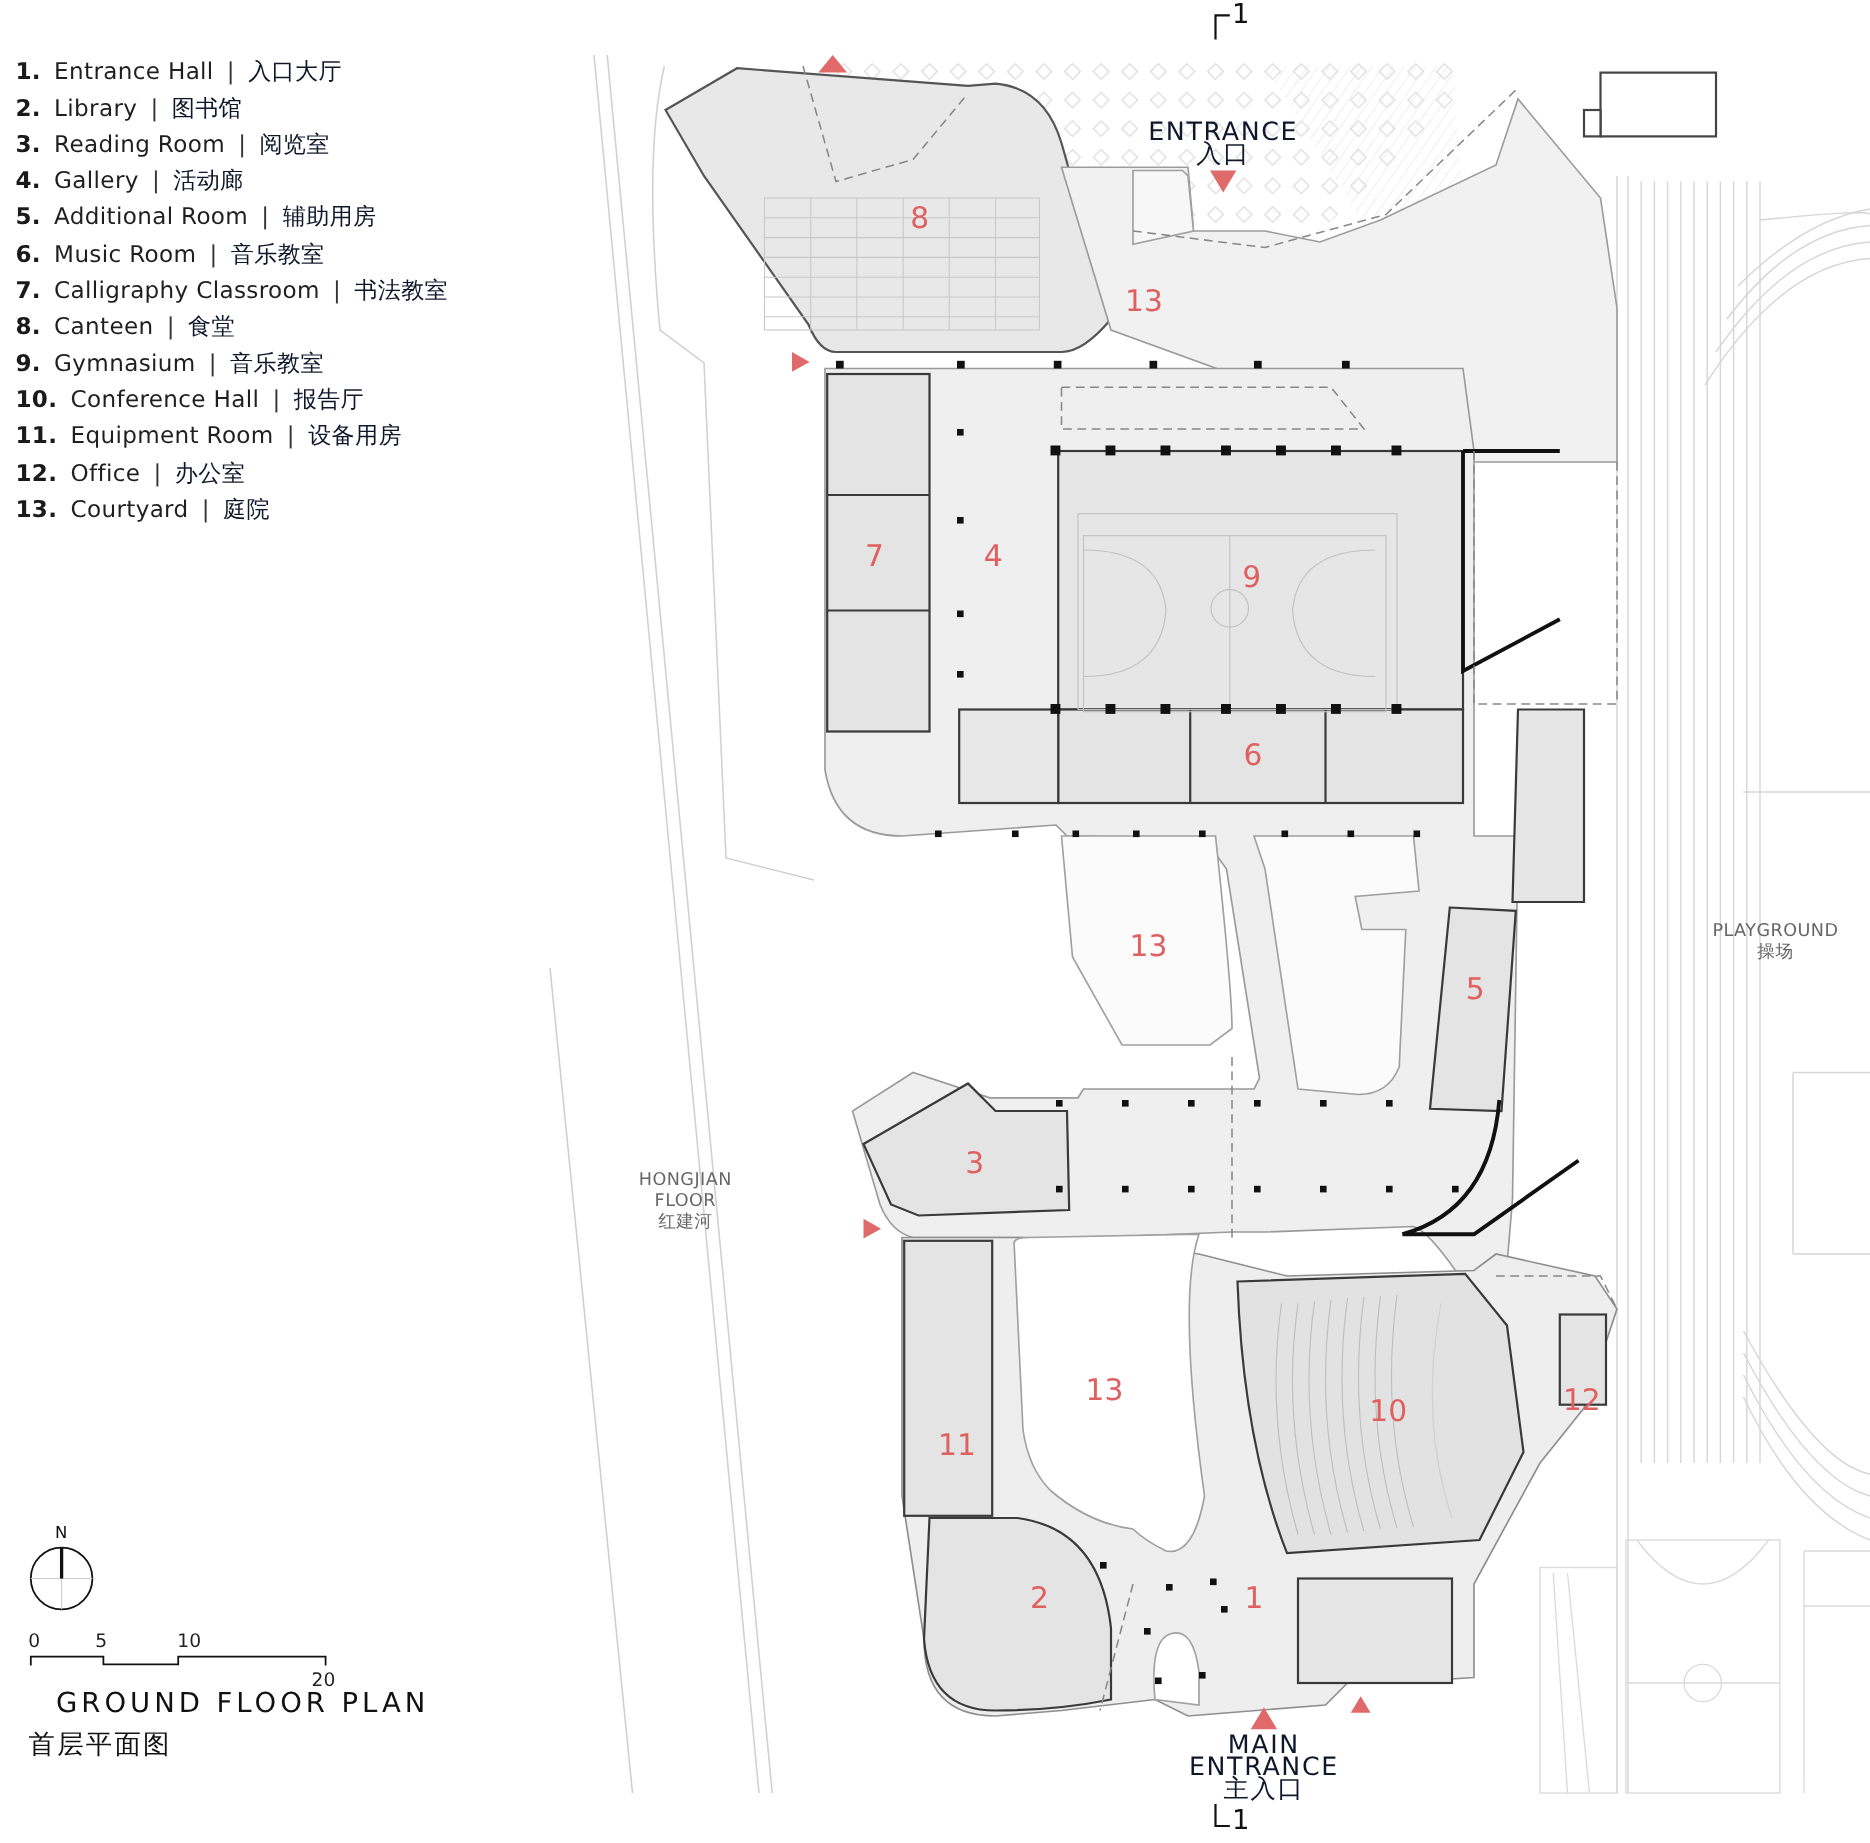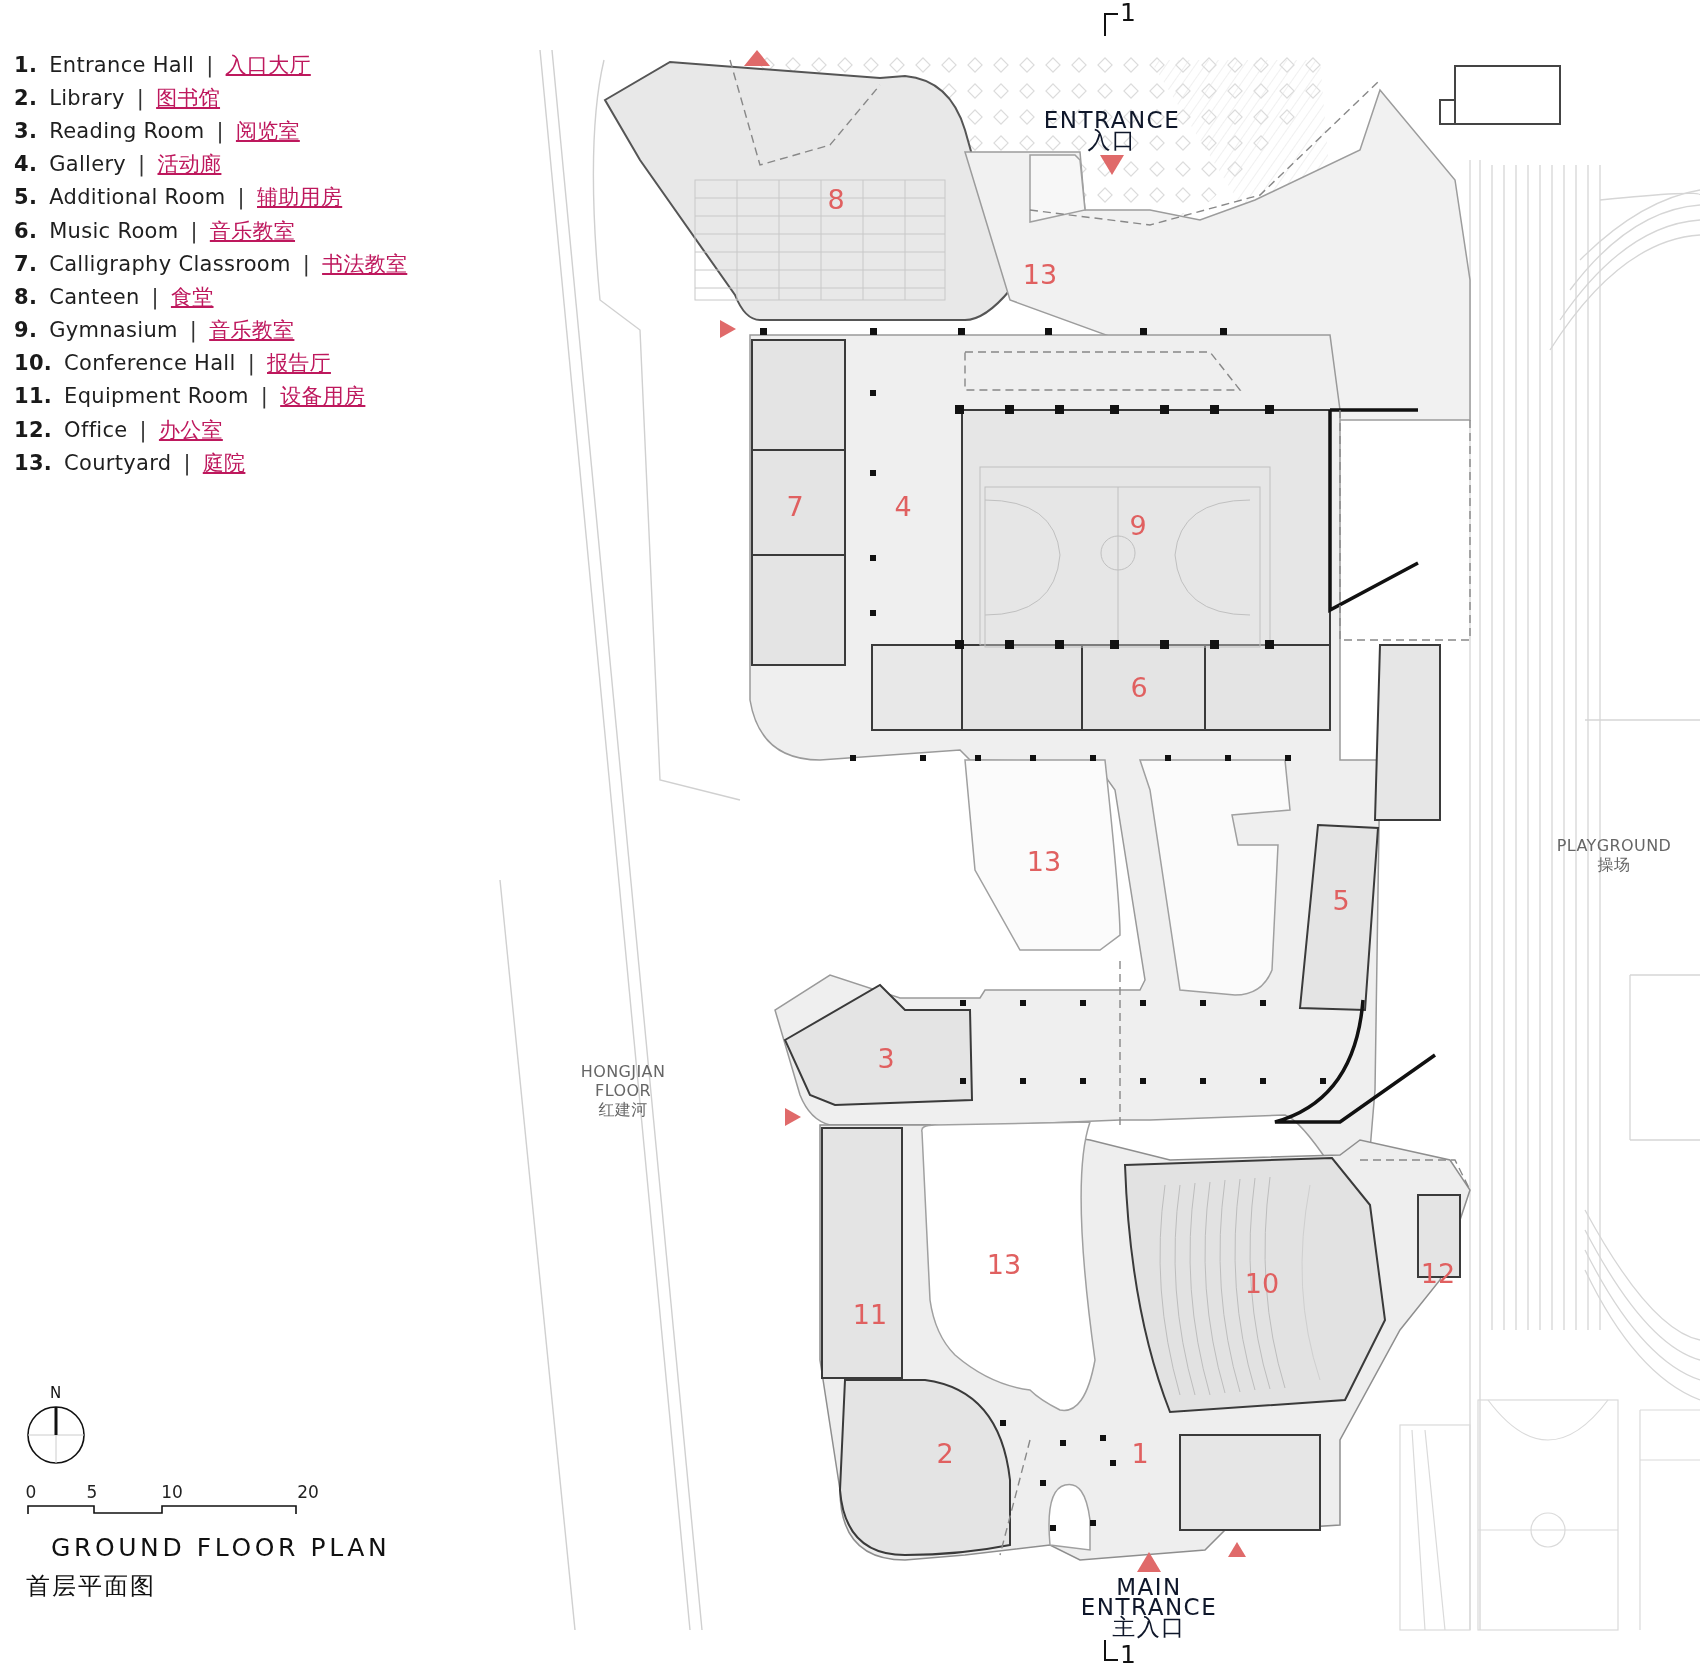--- a/index.html
+++ b/index.html
@@ -3,21 +3,21 @@
 <meta charset="utf-8">
 <style>
   html, body { margin:0; padding:0; background:#ffffff; }
   body { width:1700px; height:1675px; position:relative; overflow:hidden;
          font-family:"DejaVu Sans", "Liberation Sans", sans-serif; color:#1a1a1a; }
   .legend { position:absolute; left:14px; top:48px; }
   .legend-row { height:33.2px; display:flex; align-items:center; font-size:21px; white-space:nowrap; letter-spacing:0.3px; }
   .legend-num { display:inline-block; font-weight:bold; color:#1a1a1a; margin-right:12px; }
   .legend-en { color:#1f1f1f; }
   .legend-sep { color:#333; margin:0 12px; }
-  .legend-cn { color:#be185d;text-decoration:underline; }
+  .legend-cn { color:#0f172a; }
   .plan { position:absolute; left:0; top:0; }
   .room-label { position:absolute; color:#e06060; font-size:27px; transform:translate(-50%,-50%); font-family:"DejaVu Sans", sans-serif; }
   .place-label { position:absolute; color:#666; font-size:16px; text-align:center; line-height:19px; transform:translateX(-50%); letter-spacing:0.4px; }
   .entrance-label { position:absolute; color:#0f172a; font-size:23px; text-align:center; line-height:20px; transform:translateX(-50%); letter-spacing:1.5px; }
   .section-mark { position:absolute; font-size:25px; color:#111; }
   .scale-labels { position:absolute; top:1482px; left:0; font-size:17px; color:#222; }
   .scale-labels span { position:absolute; white-space:nowrap; transform:translateX(-50%); }
   .title-en { position:absolute; left:26px; top:1533px; font-size:25px; letter-spacing:3.6px; color:#111; white-space:nowrap;margin-left:25px; }
   .title-cn { position:absolute; left:26px; top:1570px; font-size:24px; color:#111; letter-spacing:2px; white-space:nowrap; }
 </style>
@@ -388,17 +388,17 @@
 
 <div class="section-mark" style="left:1120px; top:-2px;">1</div>
 <div class="section-mark" style="left:1120px; top:1640px;">1</div>
 
 <div style="position:absolute; left:50px; top:1384px; font-size:15px; color:#111;">N</div>
 
 <div class="scale-labels">
   <span style="left:31px;">0</span>
   <span style="left:92px;">5</span>
   <span style="left:172px;">10</span>
-  <span style="left:308px;">20</span>
+  <span style="left:294px;margin-top:36px;">20</span>
 </div>
 
 <div class="title-en">GROUND FLOOR PLAN</div>
 <div class="title-cn">首层平面图</div>
 
 </body></html>

